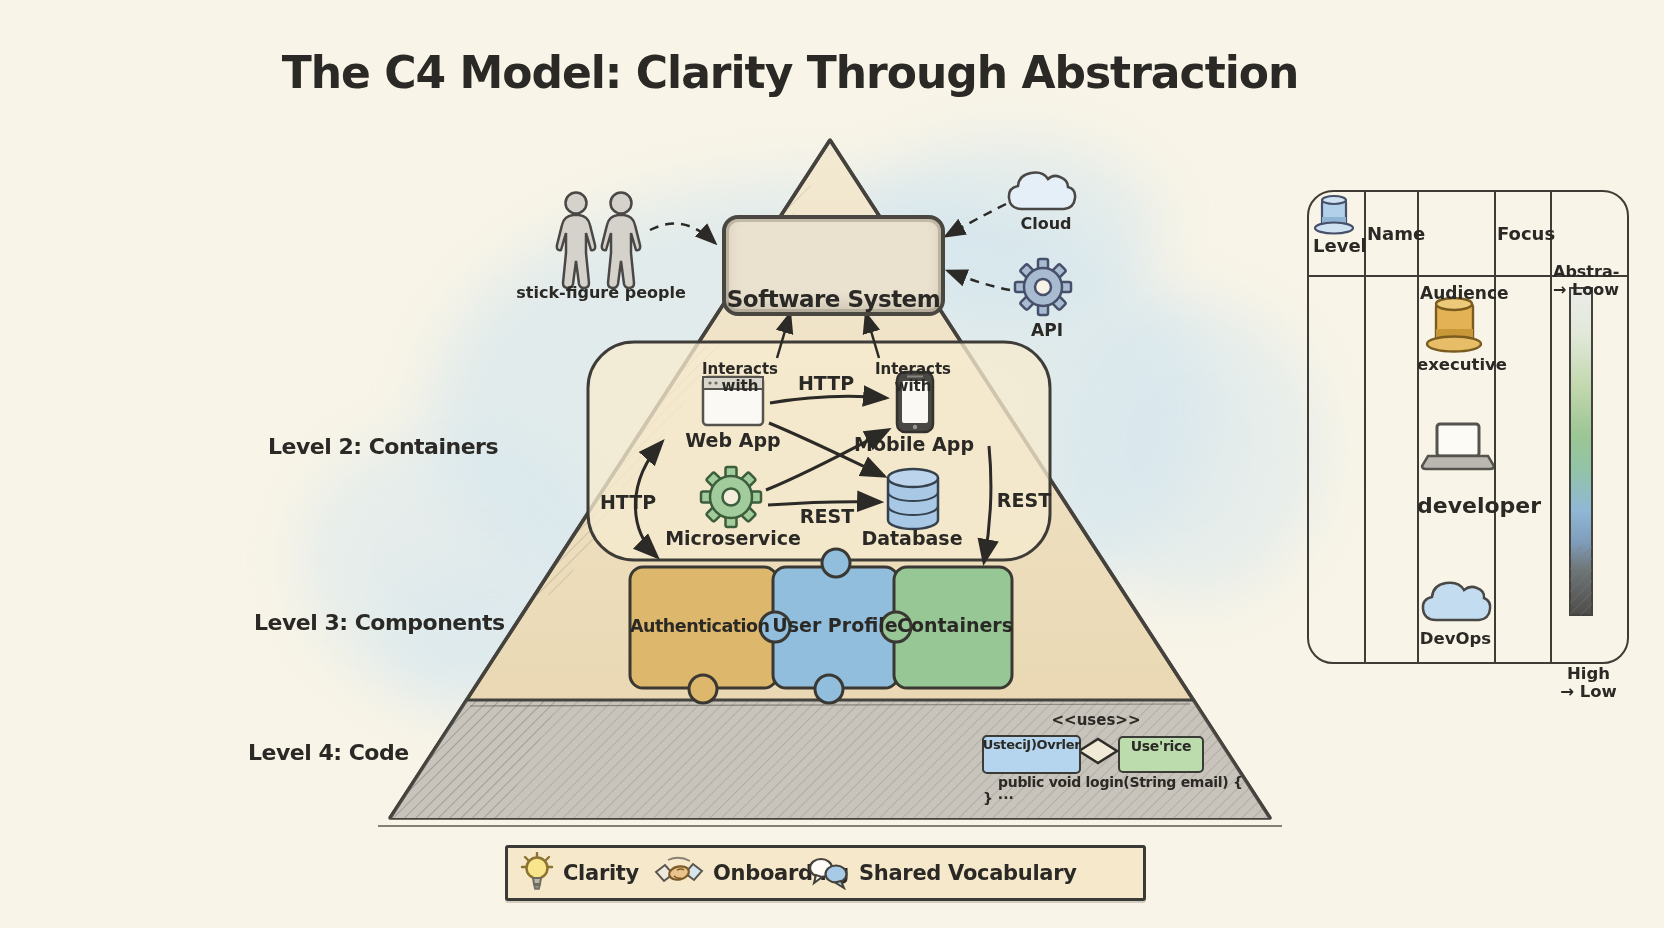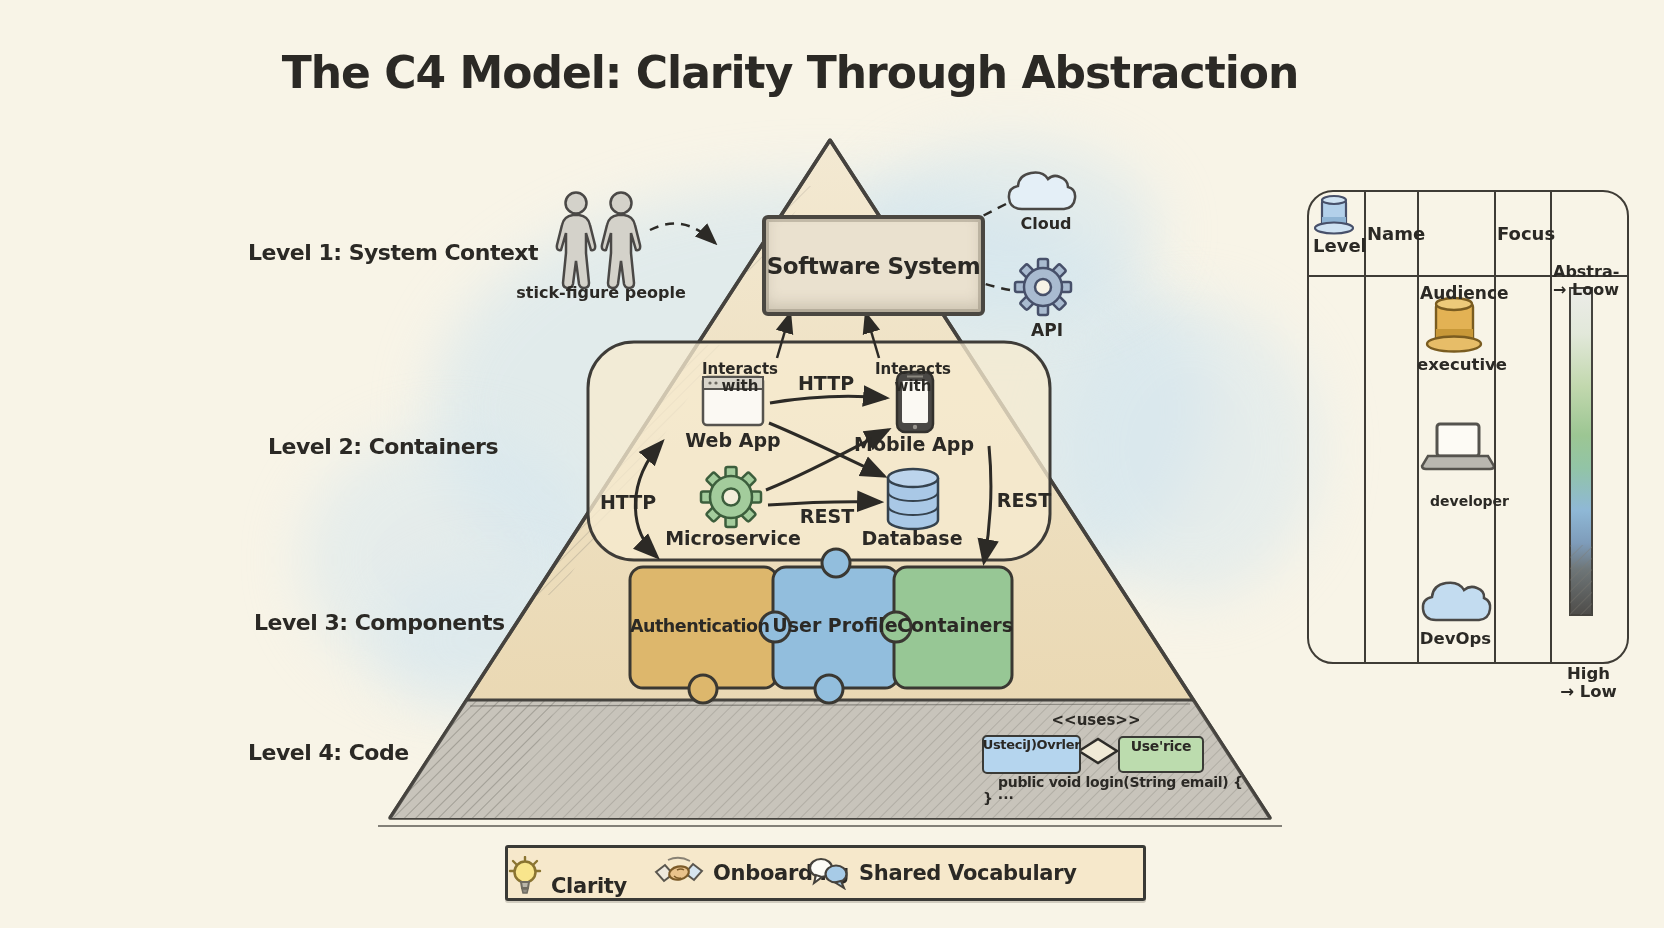--- a/index.html
+++ b/index.html
@@ -3,23 +3,23 @@
 <meta charset="utf-8">
 <style>
   html,body{margin:0;padding:0;background:#e8e4d8;}
   .canvas{position:relative;width:1664px;height:928px;background:#f8f4e7;overflow:hidden;
           font-family:"DejaVu Sans",sans-serif;color:#2b2925;}
   .blob{position:absolute;border-radius:50%;filter:blur(28px);z-index:0;}
   svg.art{position:absolute;left:0;top:0;z-index:1;}
   .lbl{position:absolute;font-weight:bold;color:#2b2925;z-index:2;line-height:1.15;}
   .ctr{text-align:center;}
   .pre{white-space:pre-line;margin-top:41px;}
-  .sys-box{position:absolute;z-index:2;border:4px solid #4a4741;border-radius:6px;background:#eae1cf;
+  .sys-box{position:absolute;z-index:2;border:4px solid #4a4741;border-radius:16px;background:#eae1cf;
            box-shadow:inset 0 0 0 3px rgba(125,118,100,.35), inset 0 -8px 14px rgba(120,110,90,.25);
-           display:flex;align-items:center;justify-content:center;font-weight:bold;font-size:23px;letter-spacing:-.5px;margin-left:40px;}
+           display:flex;align-items:flex-end;justify-content:center;font-weight:bold;font-size:23px;letter-spacing:-.5px;}
   .cls-box{position:absolute;z-index:2;border:2.5px solid #3a3a36;border-radius:5px;
            display:flex;align-items:flex-start;justify-content:center;font-weight:bold;letter-spacing:-.3px;}
   .side-table{position:absolute;z-index:2;border:2.5px solid #3f3c36;background:transparent;}
   .vline{position:absolute;top:0;bottom:0;width:2px;background:#3f3c36;}
   .hline{position:absolute;left:0;right:0;height:2px;background:#3f3c36;}
   .tbl-lbl{position:absolute;font-weight:bold;color:#2b2925;line-height:1.12;}
   .legend{position:absolute;z-index:2;background:#f6e8cb;border:3px solid #3a3a36;border-radius:3px;
           box-shadow:0 2px 0 rgba(90,85,70,.25);}
   .leg-item{position:absolute;top:0;height:100%;display:flex;align-items:center;gap:9px;}
   .leg-item span{font-weight:bold;font-size:21px;letter-spacing:-.3px;}
@@ -189,21 +189,20 @@
     <path d="M1436,620 Q1424,620 1423,609 Q1422,599 1432,597 Q1433,585 1446,583 Q1459,581 1464,590 Q1470,585 1477,588 Q1485,591 1484,598 Q1491,601 1490,609 Q1489,619 1479,620 Z" fill="#c3dcf0" stroke="#4a4846" stroke-width="2.5"></path>
 
     <g>
       <rect x="1570" y="288" width="22" height="327" fill="url(#gradBar)" stroke="#45433e" stroke-width="2"></rect>
       <rect x="1570" y="545" width="22" height="70" fill="url(#hatch)" opacity=".55"></rect>
     </g>
   </svg>
 
   <div class="lbl ctr" style="left:230px;top:48px;width:1120px;font-size:44px;letter-spacing:-1px;">The C4 Model: Clarity Through Abstraction</div>
 
-  <div class="lbl" style="left:248px;top:240px;font-size:22px;letter-spacing:-.5px;">Level 1: System Context</div>
   <div class="lbl" style="left:268px;top:434px;font-size:22px;letter-spacing:-.5px;">Level 2: Containers</div>
   <div class="lbl" style="left:254px;top:610px;font-size:22px;letter-spacing:-.5px;">Level 3: Components</div>
   <div class="lbl" style="left:248px;top:740px;font-size:22px;letter-spacing:-.5px;">Level 4: Code</div>
 
   <div class="lbl ctr" style="left:490px;top:284px;width:222px;font-size:16px;">stick-figure people</div>
   <div class="sys-box" style="left:722px;top:215px;width:215px;height:93px;">
     <span>Software System</span>
   </div>
   <div class="lbl ctr" style="left:1006px;top:215px;width:80px;font-size:16px;">Cloud</div>
   <div class="lbl ctr" style="left:1007px;top:321px;width:80px;font-size:17px;">API</div>
@@ -243,29 +242,29 @@
     <div class="hline" style="top:83px;"></div>
 
     <div class="tbl-lbl" style="left:4px;top:44px;font-size:18px;">Level</div>
     <div class="tbl-lbl" style="left:58px;top:32px;font-size:18px;">Name</div>
     <div class="tbl-lbl" style="left:111px;top:48px;font-size:17px;margin-top:44px;">Audience</div>
     <div class="tbl-lbl" style="left:188px;top:32px;font-size:18px;">Focus</div>
     <div class="tbl-lbl pre" style="left:244px;top:30px;font-size:16px;">Abstra-
 → Loow</div>
 
     <div class="tbl-lbl ctr" style="left:108px;width:77px;top:164px;font-size:16.5px;text-align:center;">executive</div>
-    <div class="tbl-lbl ctr" style="left:108px;width:77px;top:302px;font-size:14px;text-align:center;padding-left:13px;">developer</div>
+    <div class="tbl-lbl ctr" style="left:108px;width:77px;top:302px;font-size:22px;text-align:center;">developer</div>
     <div class="tbl-lbl ctr" style="left:108px;width:77px;top:438px;font-size:16.5px;text-align:center;">DevOps</div>
 
     <div class="tbl-lbl pre" style="left:241px;width:77px;top:432px;font-size:16.5px;text-align:center;">High
 → Low</div>
   </div>
 
   <div class="legend" style="left:505px;top:845px;width:635px;height:50px;">
-    <div class="leg-item" style="left:0;align-items:flex-end;">
+    <div class="leg-item" style="left:12px;">
       <svg width="34" height="42" viewBox="0 0 34 42">
         <g stroke="#8a7430" stroke-width="2.4" stroke-linecap="round">
           <line x1="2" y1="15" x2="6" y2="15"></line>
             <line x1="28" y1="15" x2="32" y2="15"></line>
           <line x1="5" y1="5" x2="8" y2="8"></line>
             <line x1="26" y1="8" x2="29" y2="5"></line>
           <line x1="17" y1="1" x2="17" y2="4"></line>
         </g>
         <circle cx="17" cy="16" r="10.5" fill="#f9e58c" stroke="#8a7430" stroke-width="2.5"></circle>
         <path d="M13,26 L21,26 L20,32 L14,32 Z" fill="#b9b5a9" stroke="#6f6b60" stroke-width="2"></path>

